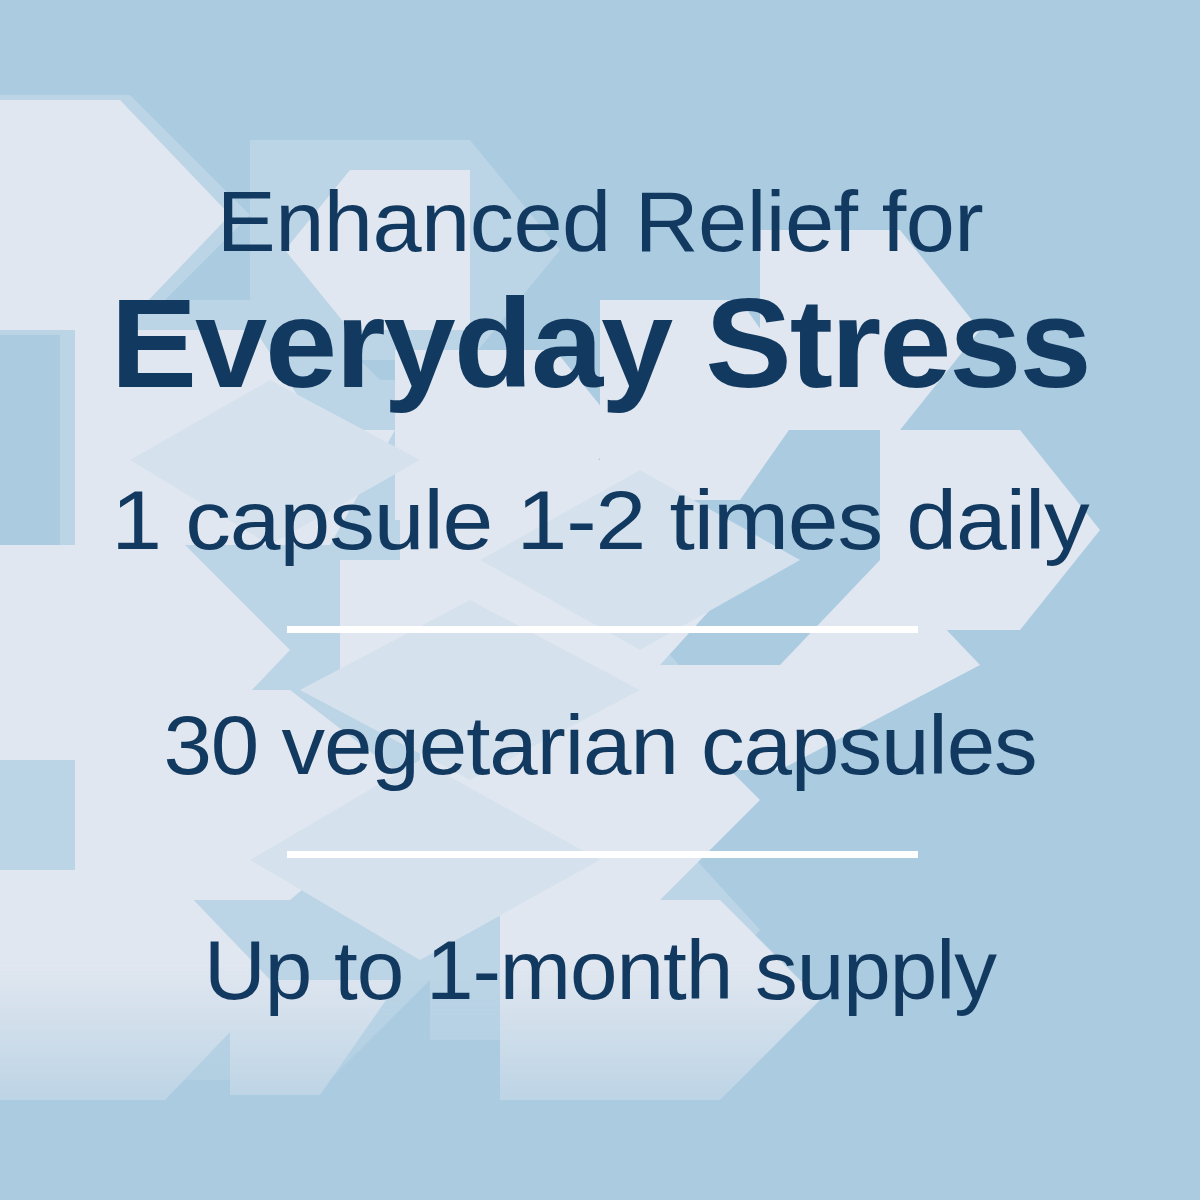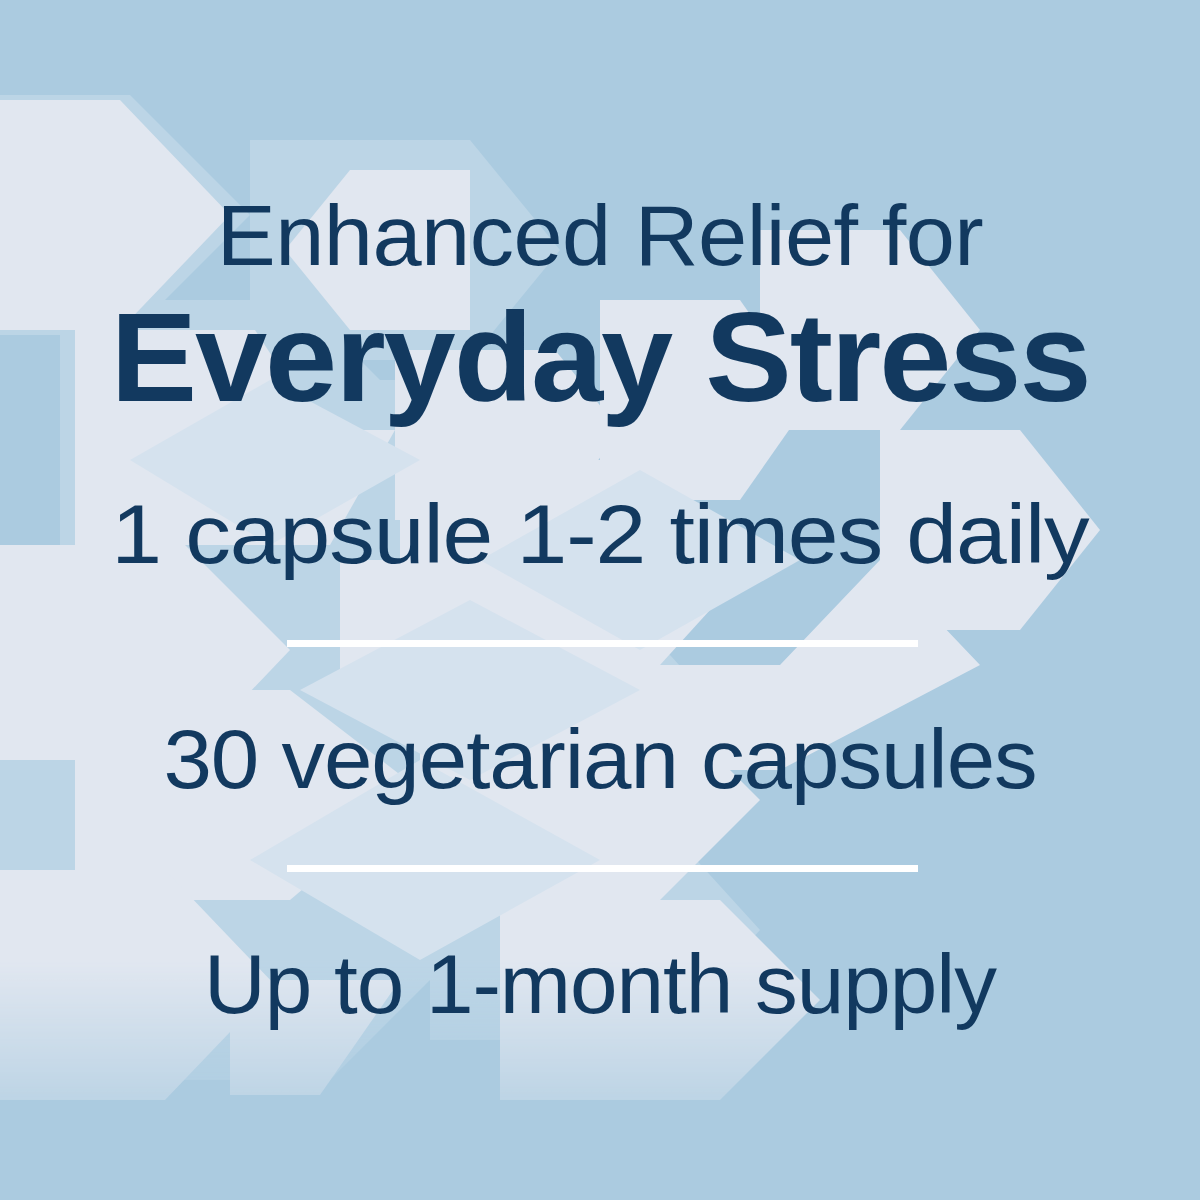--- a/index.html
+++ b/index.html
@@ -24,21 +24,21 @@
     top: 0;
     width: 1200px;
     height: 1200px;
     pointer-events: none;
   }
 
   
   #content {
     position: absolute;
     left: 0;
-    top: 16px;
+    top: 2px;
     width: 1200px;
     height: 1120px;
     display: flex;
     flex-direction: column;
     align-items: center;
   }
 
   .line {
     color: #12395f;
     text-align: center;

